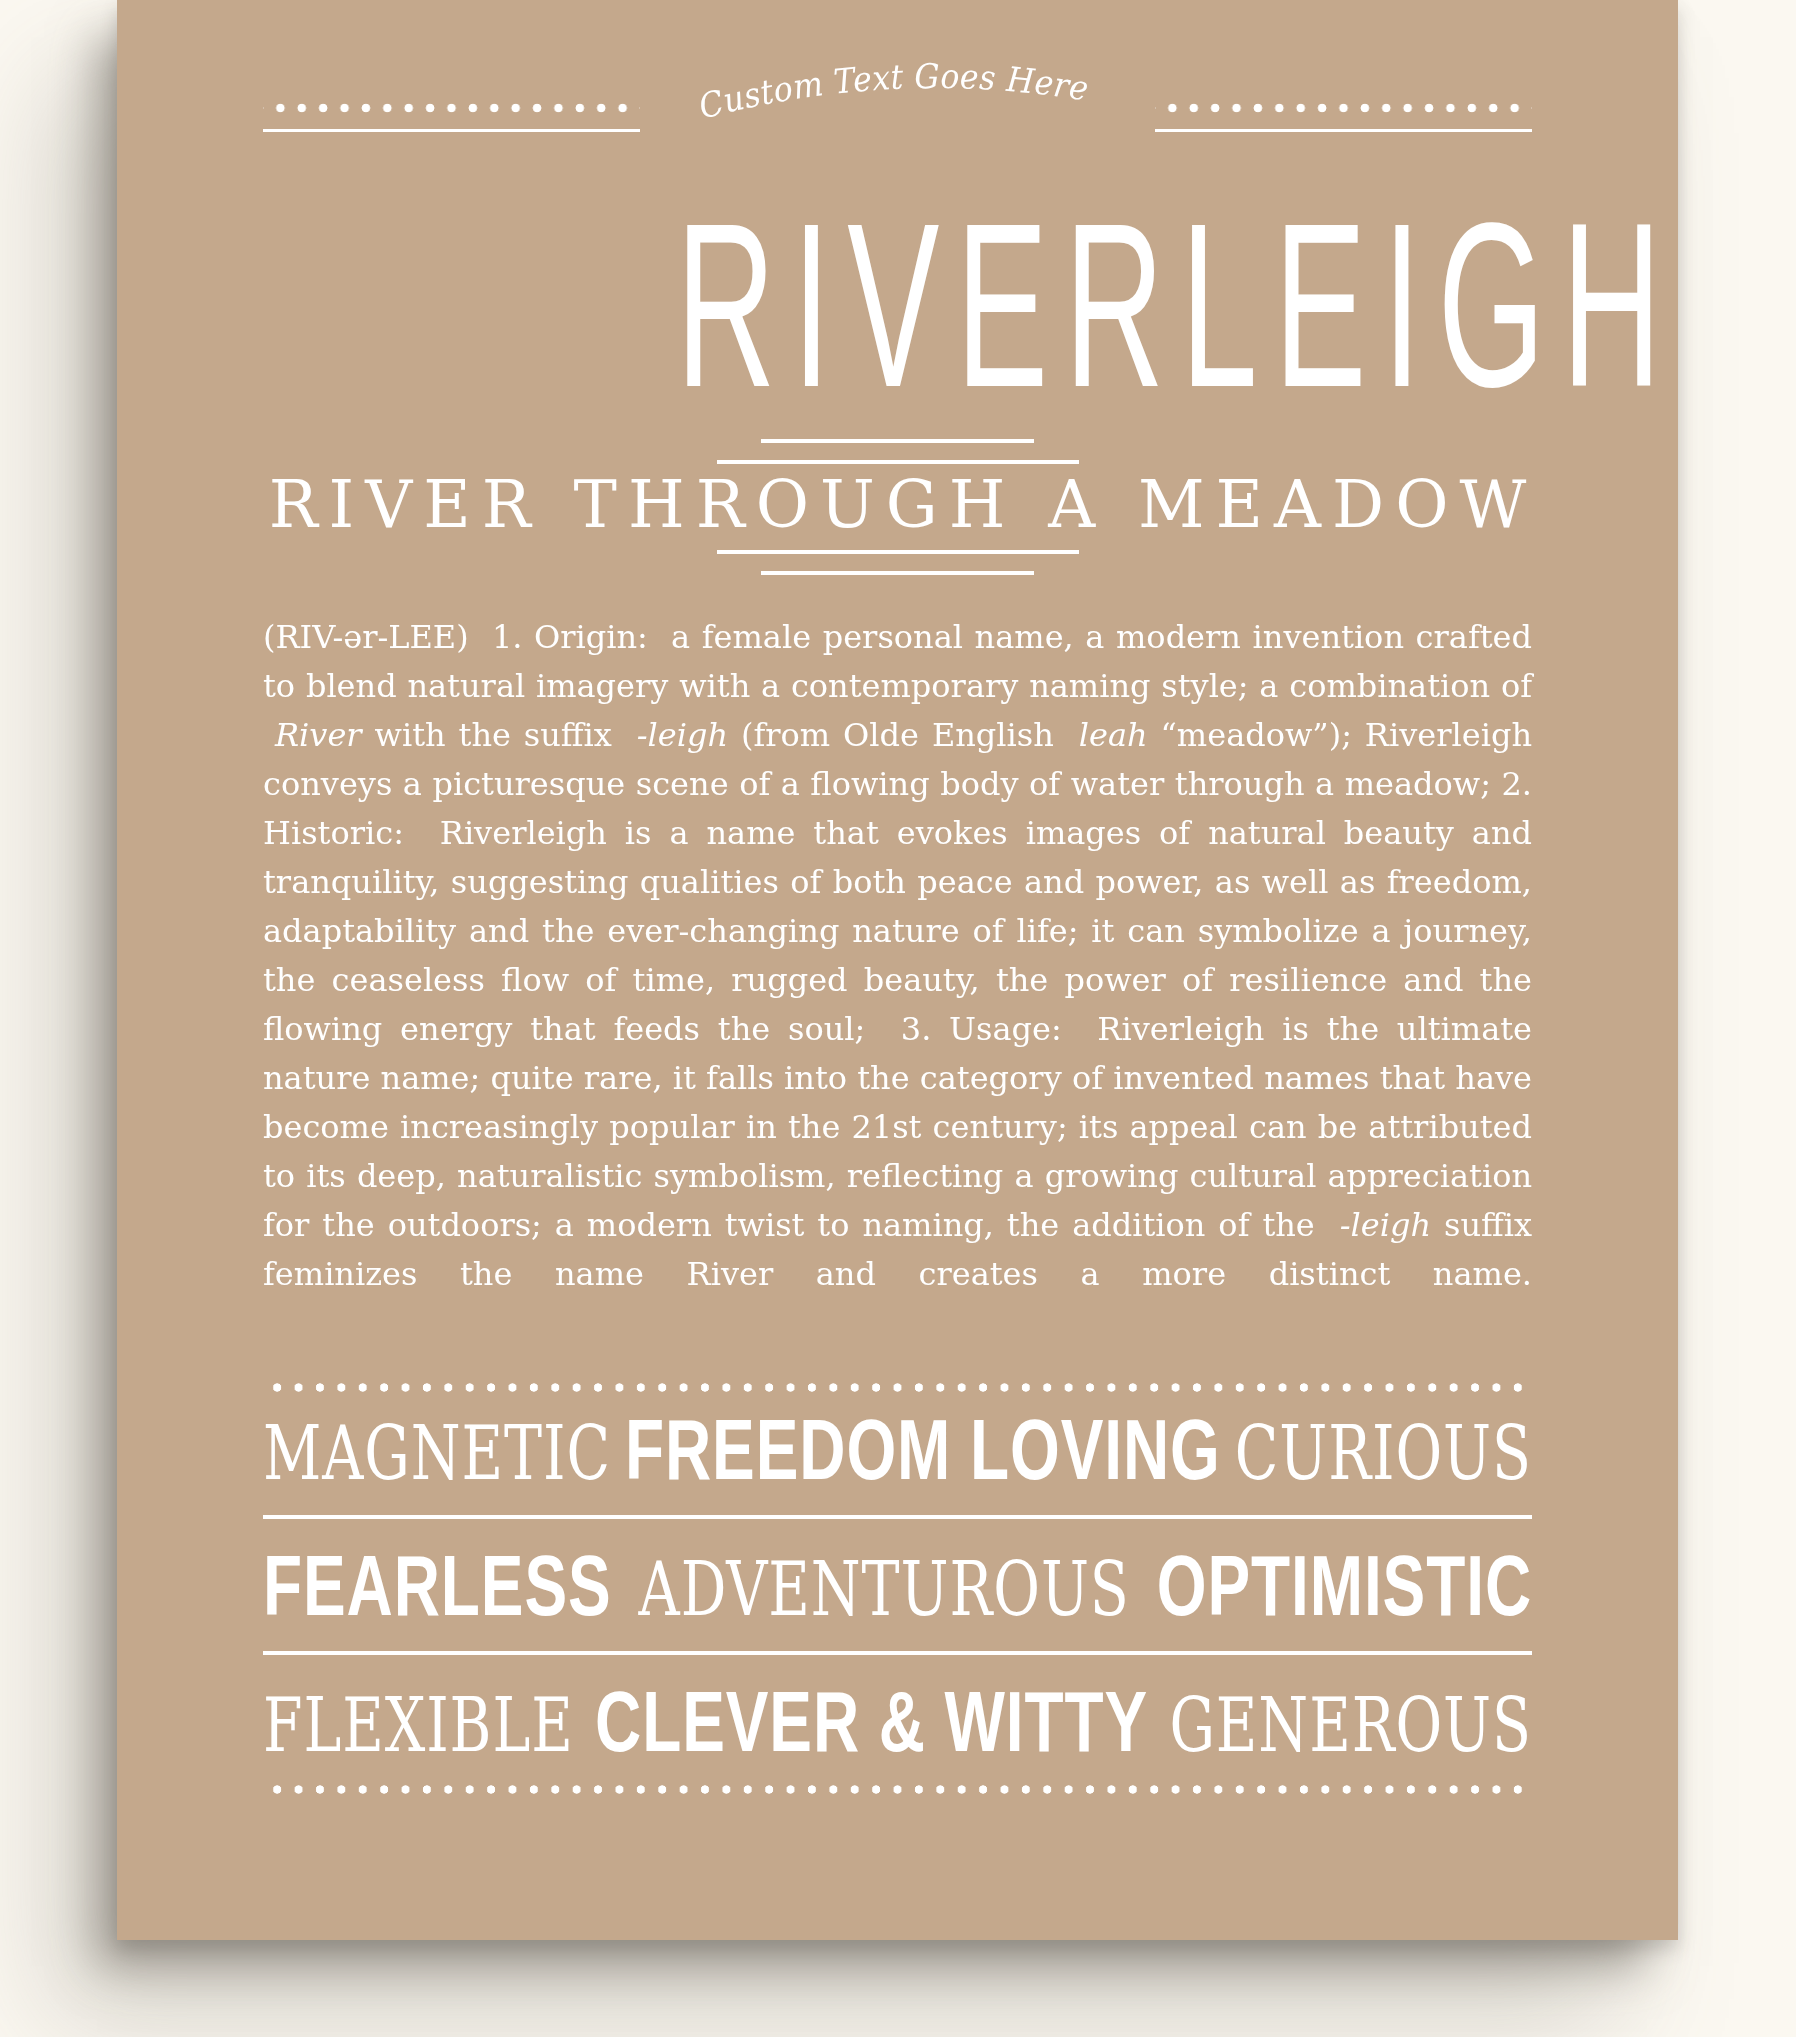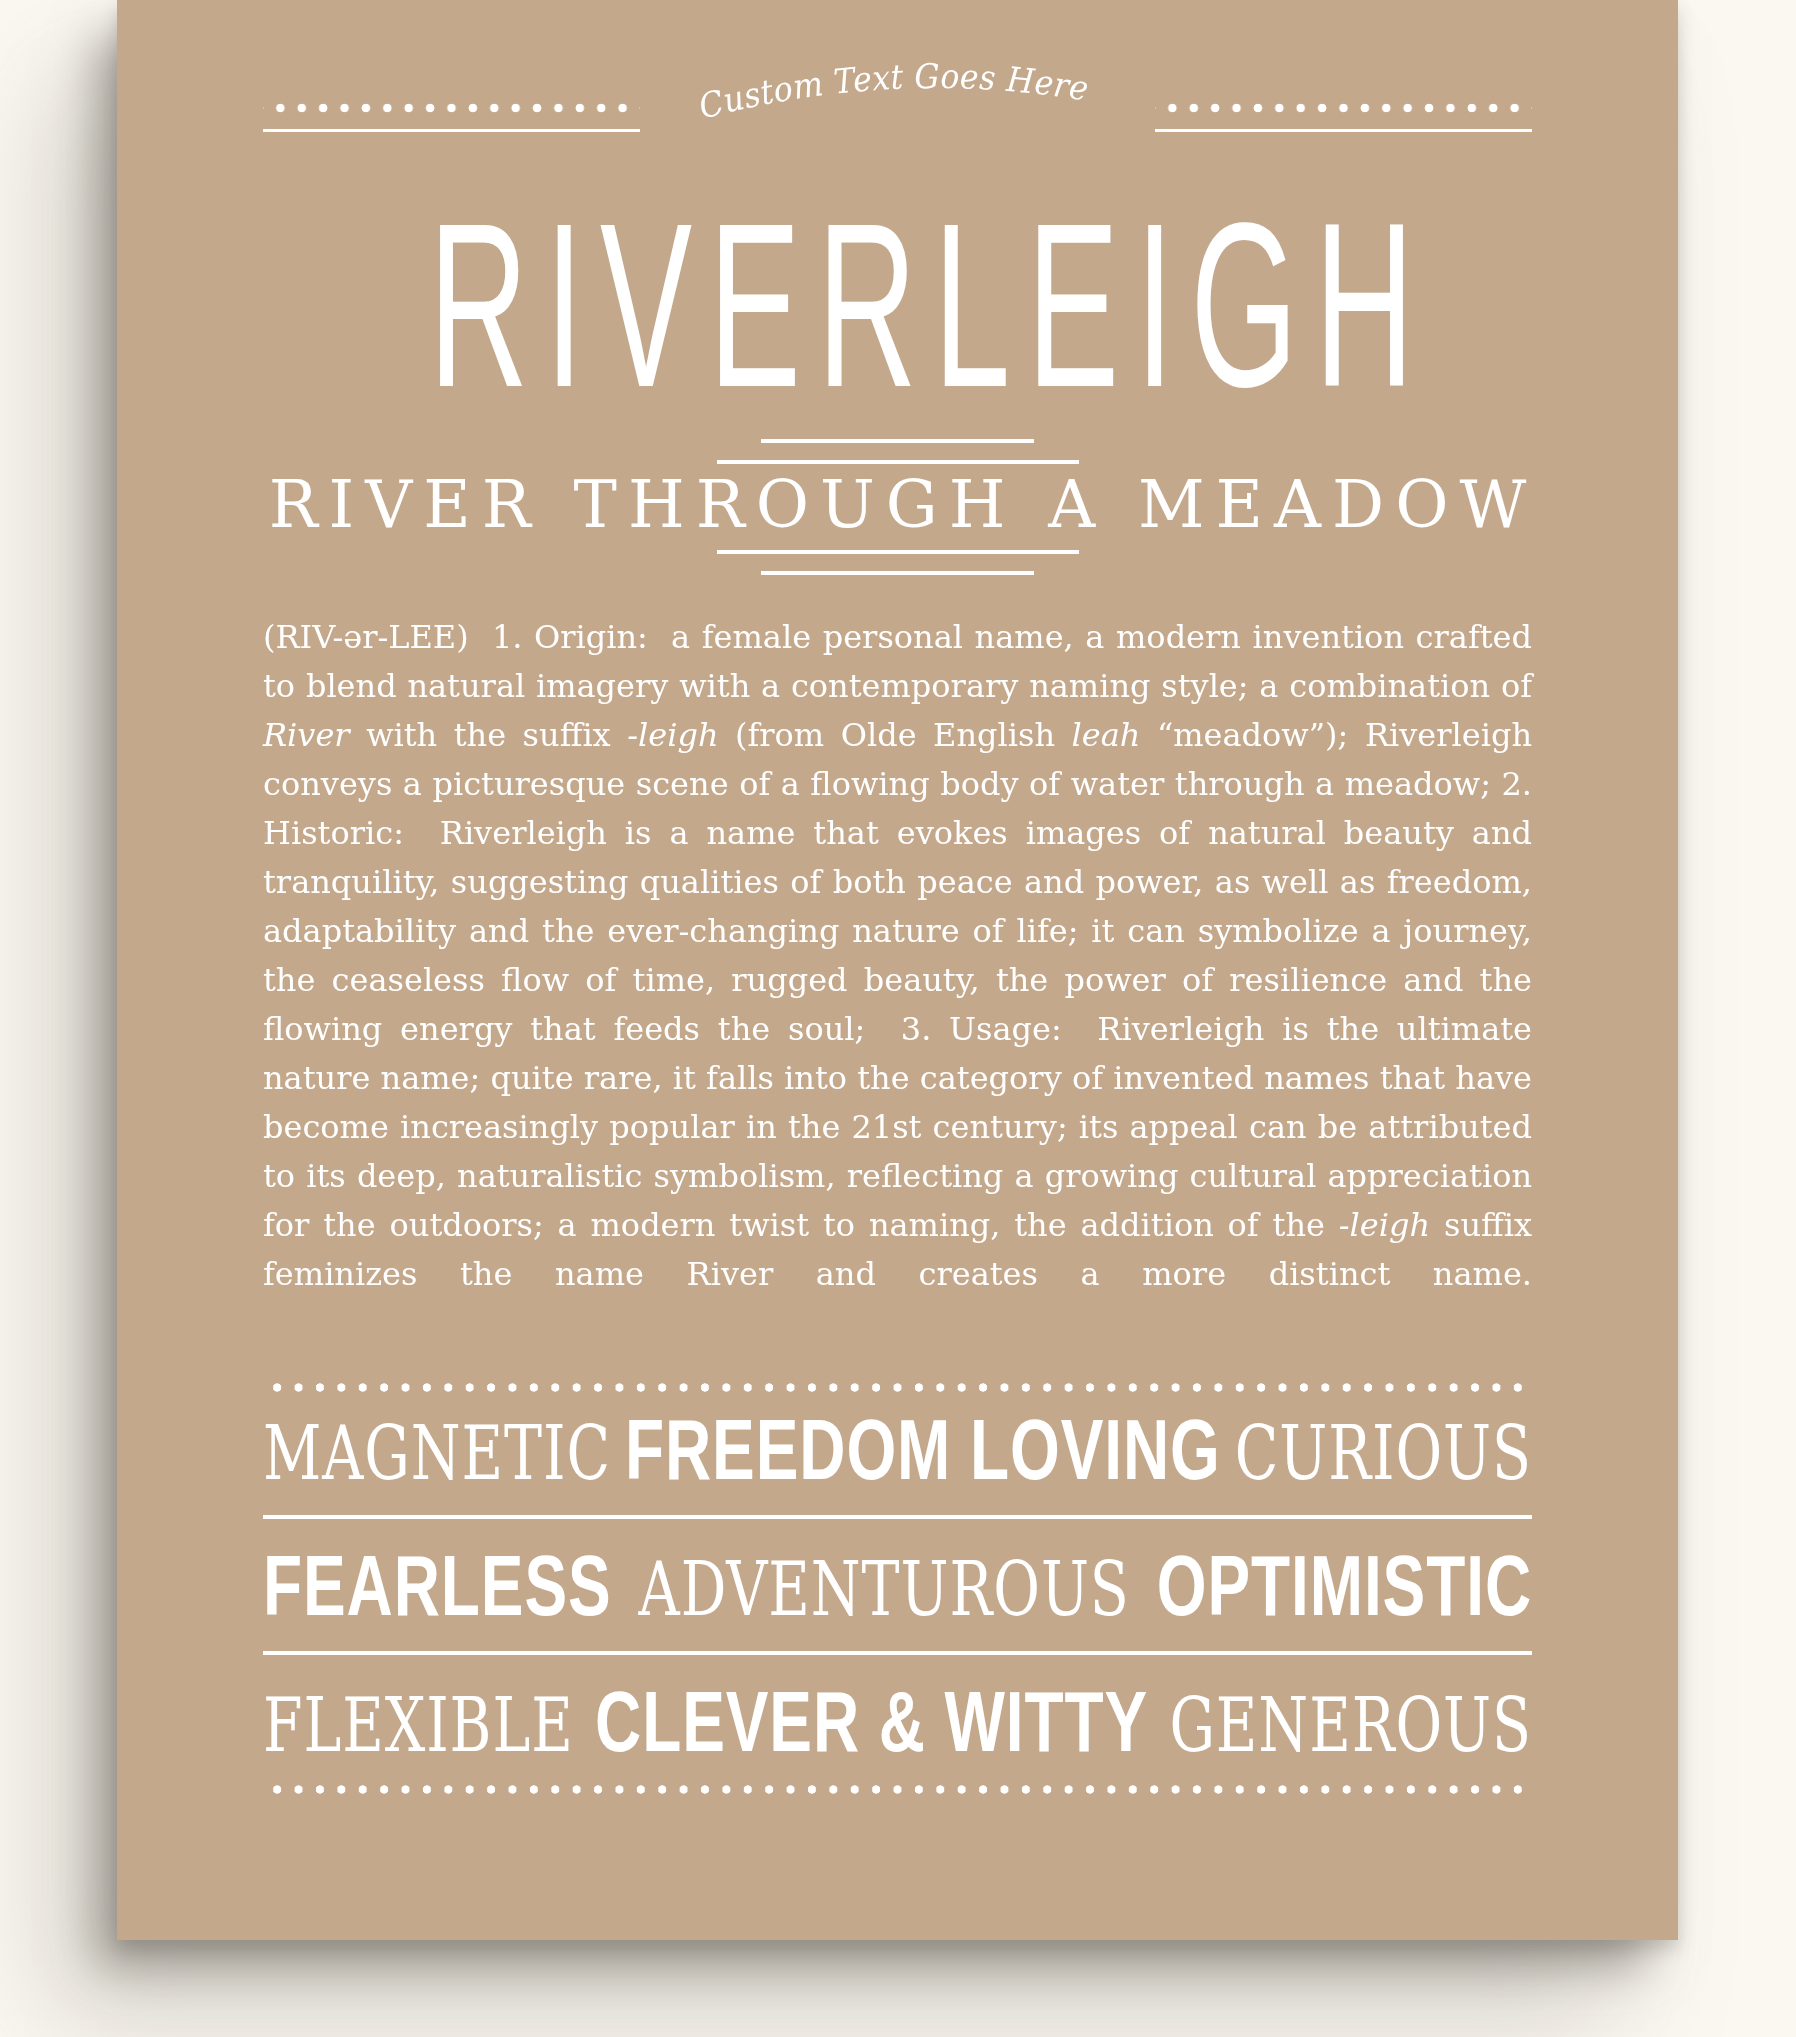--- a/index.html
+++ b/index.html
@@ -41,21 +41,21 @@
   .script-svg text{
     font-family:"DejaVu Serif", serif;
     font-style:italic;
     font-size:37px;
     letter-spacing:0.5px;
     fill:var(--ink);
   }
   
   .title-wrap{
     position:absolute;top:208px;left:0;right:0;height:194px;
-    display:flex;align-items:center;justify-content:center;padding-left:48px;
+    display:flex;align-items:center;justify-content:flex-end;padding-left:48px;
   }
   .title{
     margin:0;
     font-family:"Liberation Sans", sans-serif;
     font-weight:normal;
     font-size:138px;
     letter-spacing:16.6px;
     text-indent:16.6px;
     color:var(--ink);
     transform:scaleY(1.7);
@@ -86,21 +86,21 @@
   .definition{
     position:absolute;top:613px;left:146px;right:146px;margin:0;
     font-family:"DejaVu Serif", serif;
     font-size:32px;
     line-height:49px;
     color:var(--ink);
     text-align:justify;
     text-align-last:justify;
     white-space:pre-wrap;
   }
-  .definition em{font-style:italic;}
+  .definition em{font-style:italic;margin-left:12px;}
   
   .dotrow{
     position:absolute;left:146px;right:146px;height:11px;
     background-image:radial-gradient(circle, var(--ink) 3.9px, transparent 4.4px);
     background-size:21.4px 11px;
     background-position:center;
     background-repeat:repeat-x;
   }
   .dotrow.top{top:1382px;}
   .dotrow.bottom{top:1784px;}

